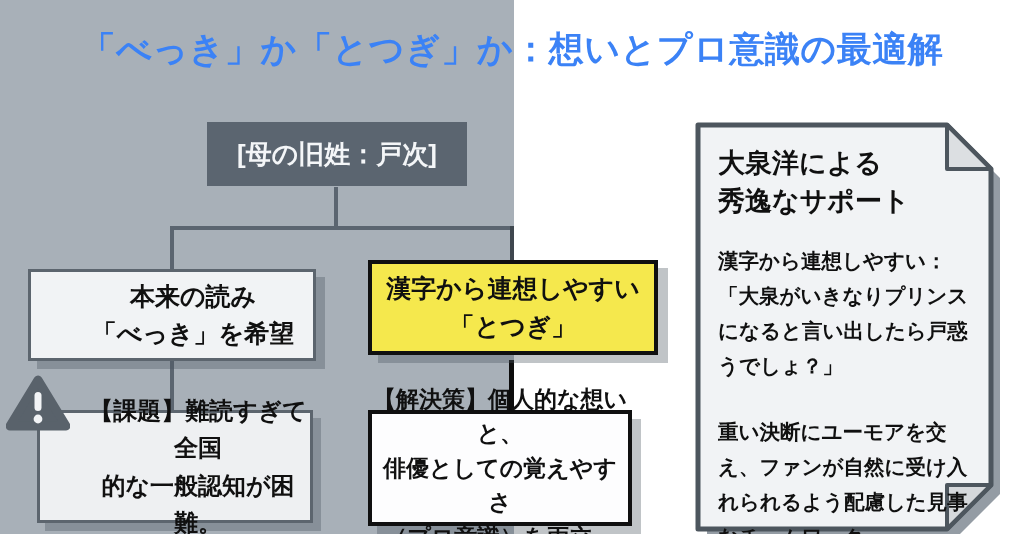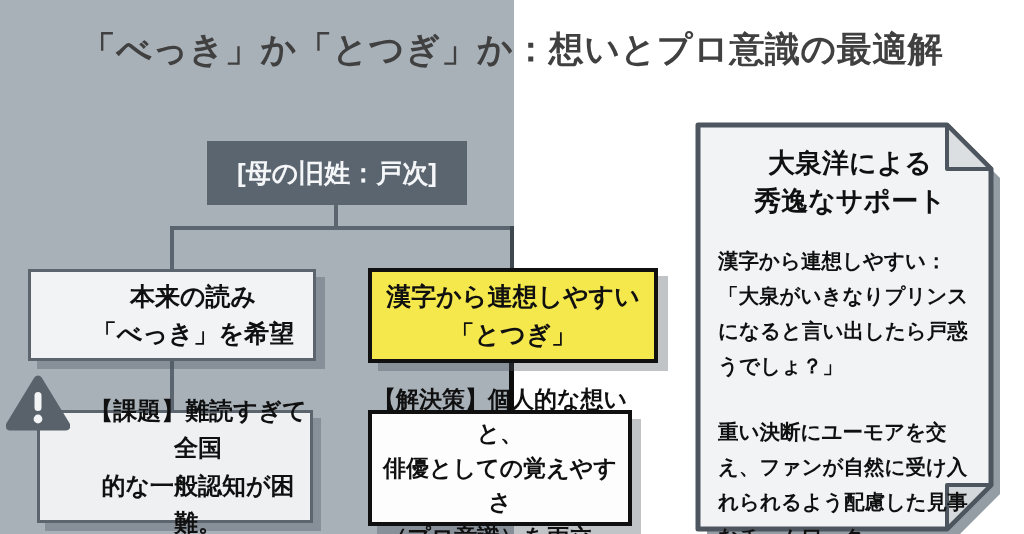--- a/index.html
+++ b/index.html
@@ -13,47 +13,47 @@
     overflow:hidden;
     background:#ffffff;
   }
   .gray-panel{
     position:absolute;left:0;top:0;width:514px;height:534px;
     background:#a8b0b8;
   }
   .page-title{
     position:absolute;left:0;top:26px;width:1024px;
     text-align:center;
-    font-size:35px;font-weight:800;color:#404040;
+    font-size:35px;font-weight:800;color:#3b82f6;
     letter-spacing:0.5px;
   }
   .multiline{white-space:pre-line;}
   
   .conn{position:absolute;background:#5b6570;}
   .conn.dark{background:#3f474f;}
   .conn.black{background:#0d0d0d;}
   
   .box{
     position:absolute;box-sizing:border-box;
     display:flex;align-items:center;justify-content:center;
     text-align:center;font-weight:700;color:#101010;
   }
   .root-box{
-    left:207px;top:141px;width:260px;height:64px;
+    left:207px;top:122px;width:260px;height:64px;
     background:#5b6570;color:#f4f6f8;
     font-size:26px;
   }
   .bekki-box{
     left:28px;top:269px;width:288px;height:92px;
     background:#f1f3f5;border:3px solid #5c656e;
     box-shadow:9px 8px 0 rgba(75,85,95,0.35);
     font-size:25px;line-height:1.5;padding-left:42px;
   }
   .totsugi-box{
-    left:368px;top:268px;width:290px;height:95px;
+    left:368px;top:260px;width:290px;height:95px;
     background:#f5e84d;border:4px solid #101010;
     box-shadow:10px 8px 0 rgba(75,85,95,0.35);
     font-size:25px;line-height:1.5;
   }
   .issue-box{
     left:37px;top:410px;width:276px;height:113px;
     background:#eef0f2;border:3px solid #5c656e;
     box-shadow:8px 8px 0 rgba(75,85,95,0.35);
     font-size:24px;line-height:1.55;padding-left:46px;
   }
@@ -64,21 +64,21 @@
     font-size:23px;line-height:1.5;
   }
   .warning-wrap{position:absolute;left:6px;top:374px;width:64px;height:60px;}
   
   .note-wrap{position:absolute;left:694px;top:121px;width:316px;height:424px;}
   .note-text{
     position:absolute;left:24px;top:24px;width:264px;
     color:#101010;
   }
   .note-title{
-    text-align:center;font-weight:800;font-size:27px;line-height:1.4;
+    font-weight:800;font-size:27px;line-height:1.4;
     margin:0 0 22px 0;
   }
   .note-body p{
     margin:0 0 0 0;
     font-weight:700;font-size:20.5px;line-height:1.72;
     text-align:left;
   }
   .note-body p + p{margin-top:30px;}
 </style>
 </head>

